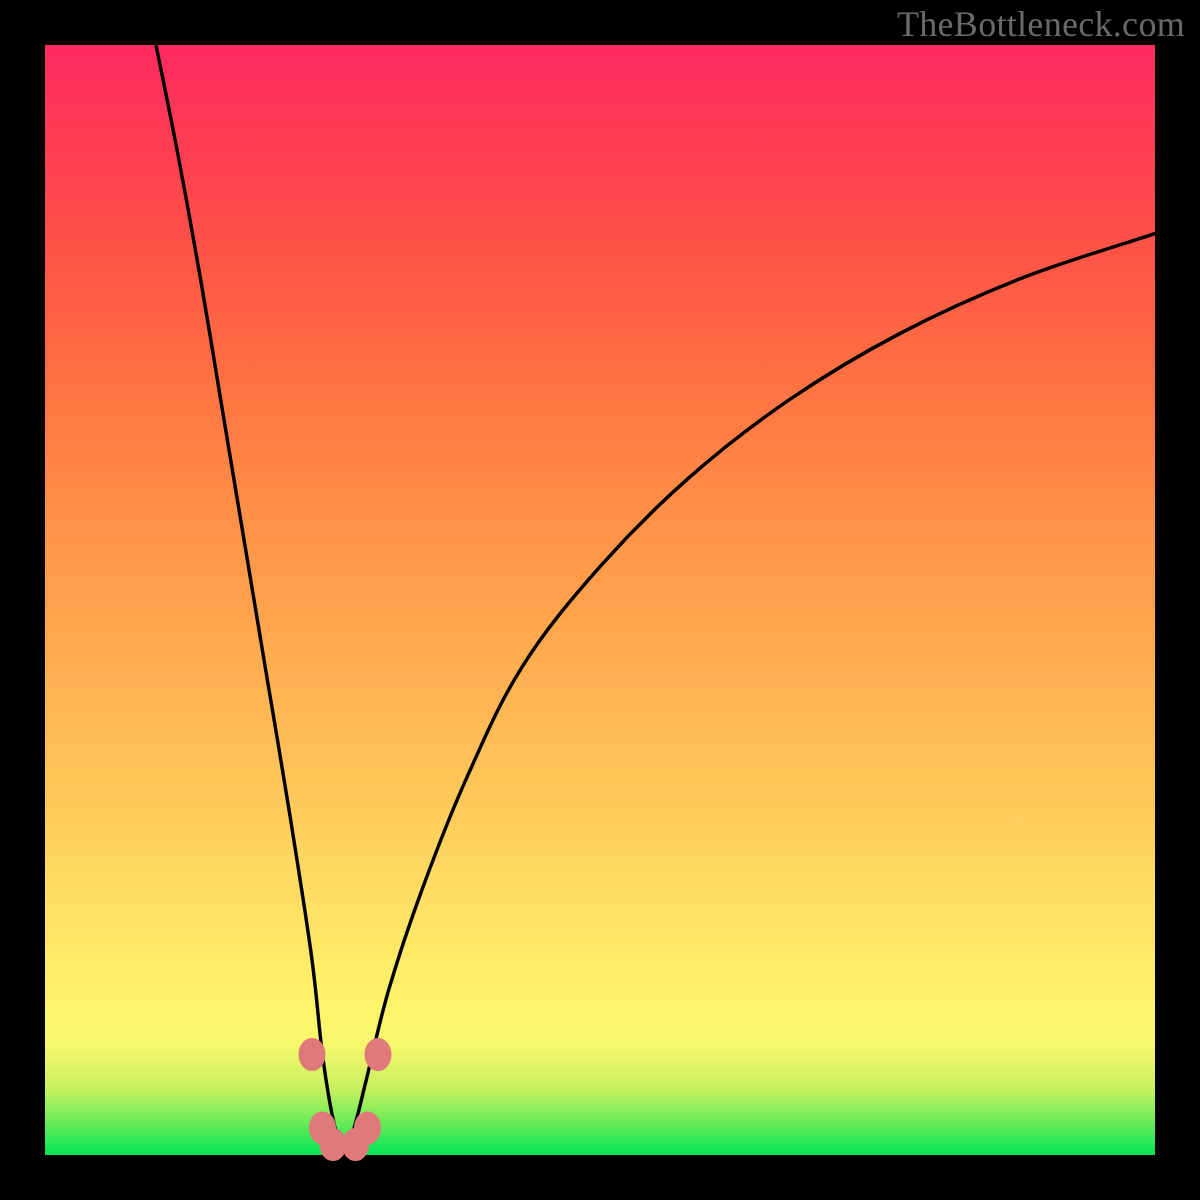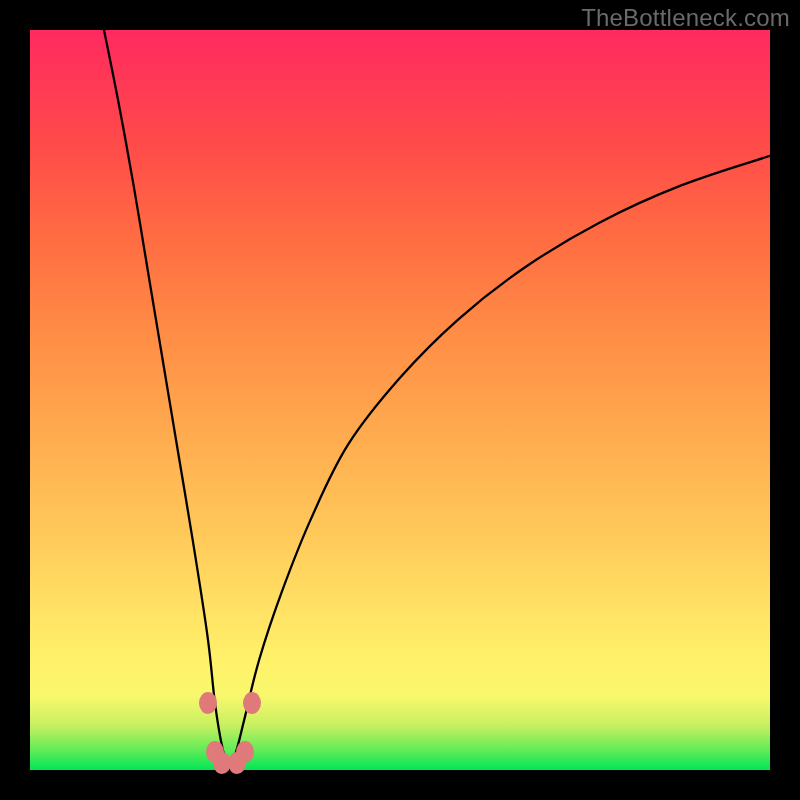--- a/index.html
+++ b/index.html
@@ -18,21 +18,21 @@
     background: #000;
   }
   .watermark {
     position: absolute;
     top: 4px;
     right: 10px;
     color: #6a6a6a;
     font-size: 24px;
     font-weight: 500;
     letter-spacing: 0.2px;
-    font-family: Liberation Sans, sans-serif;
+    font-family: Liberation Serif, serif;
   }
   .plot {
     position: absolute;
     left: 30px;
     top: 30px;
     width: 740px;
     height: 740px;
   }
   .gradient {
     position: absolute;

